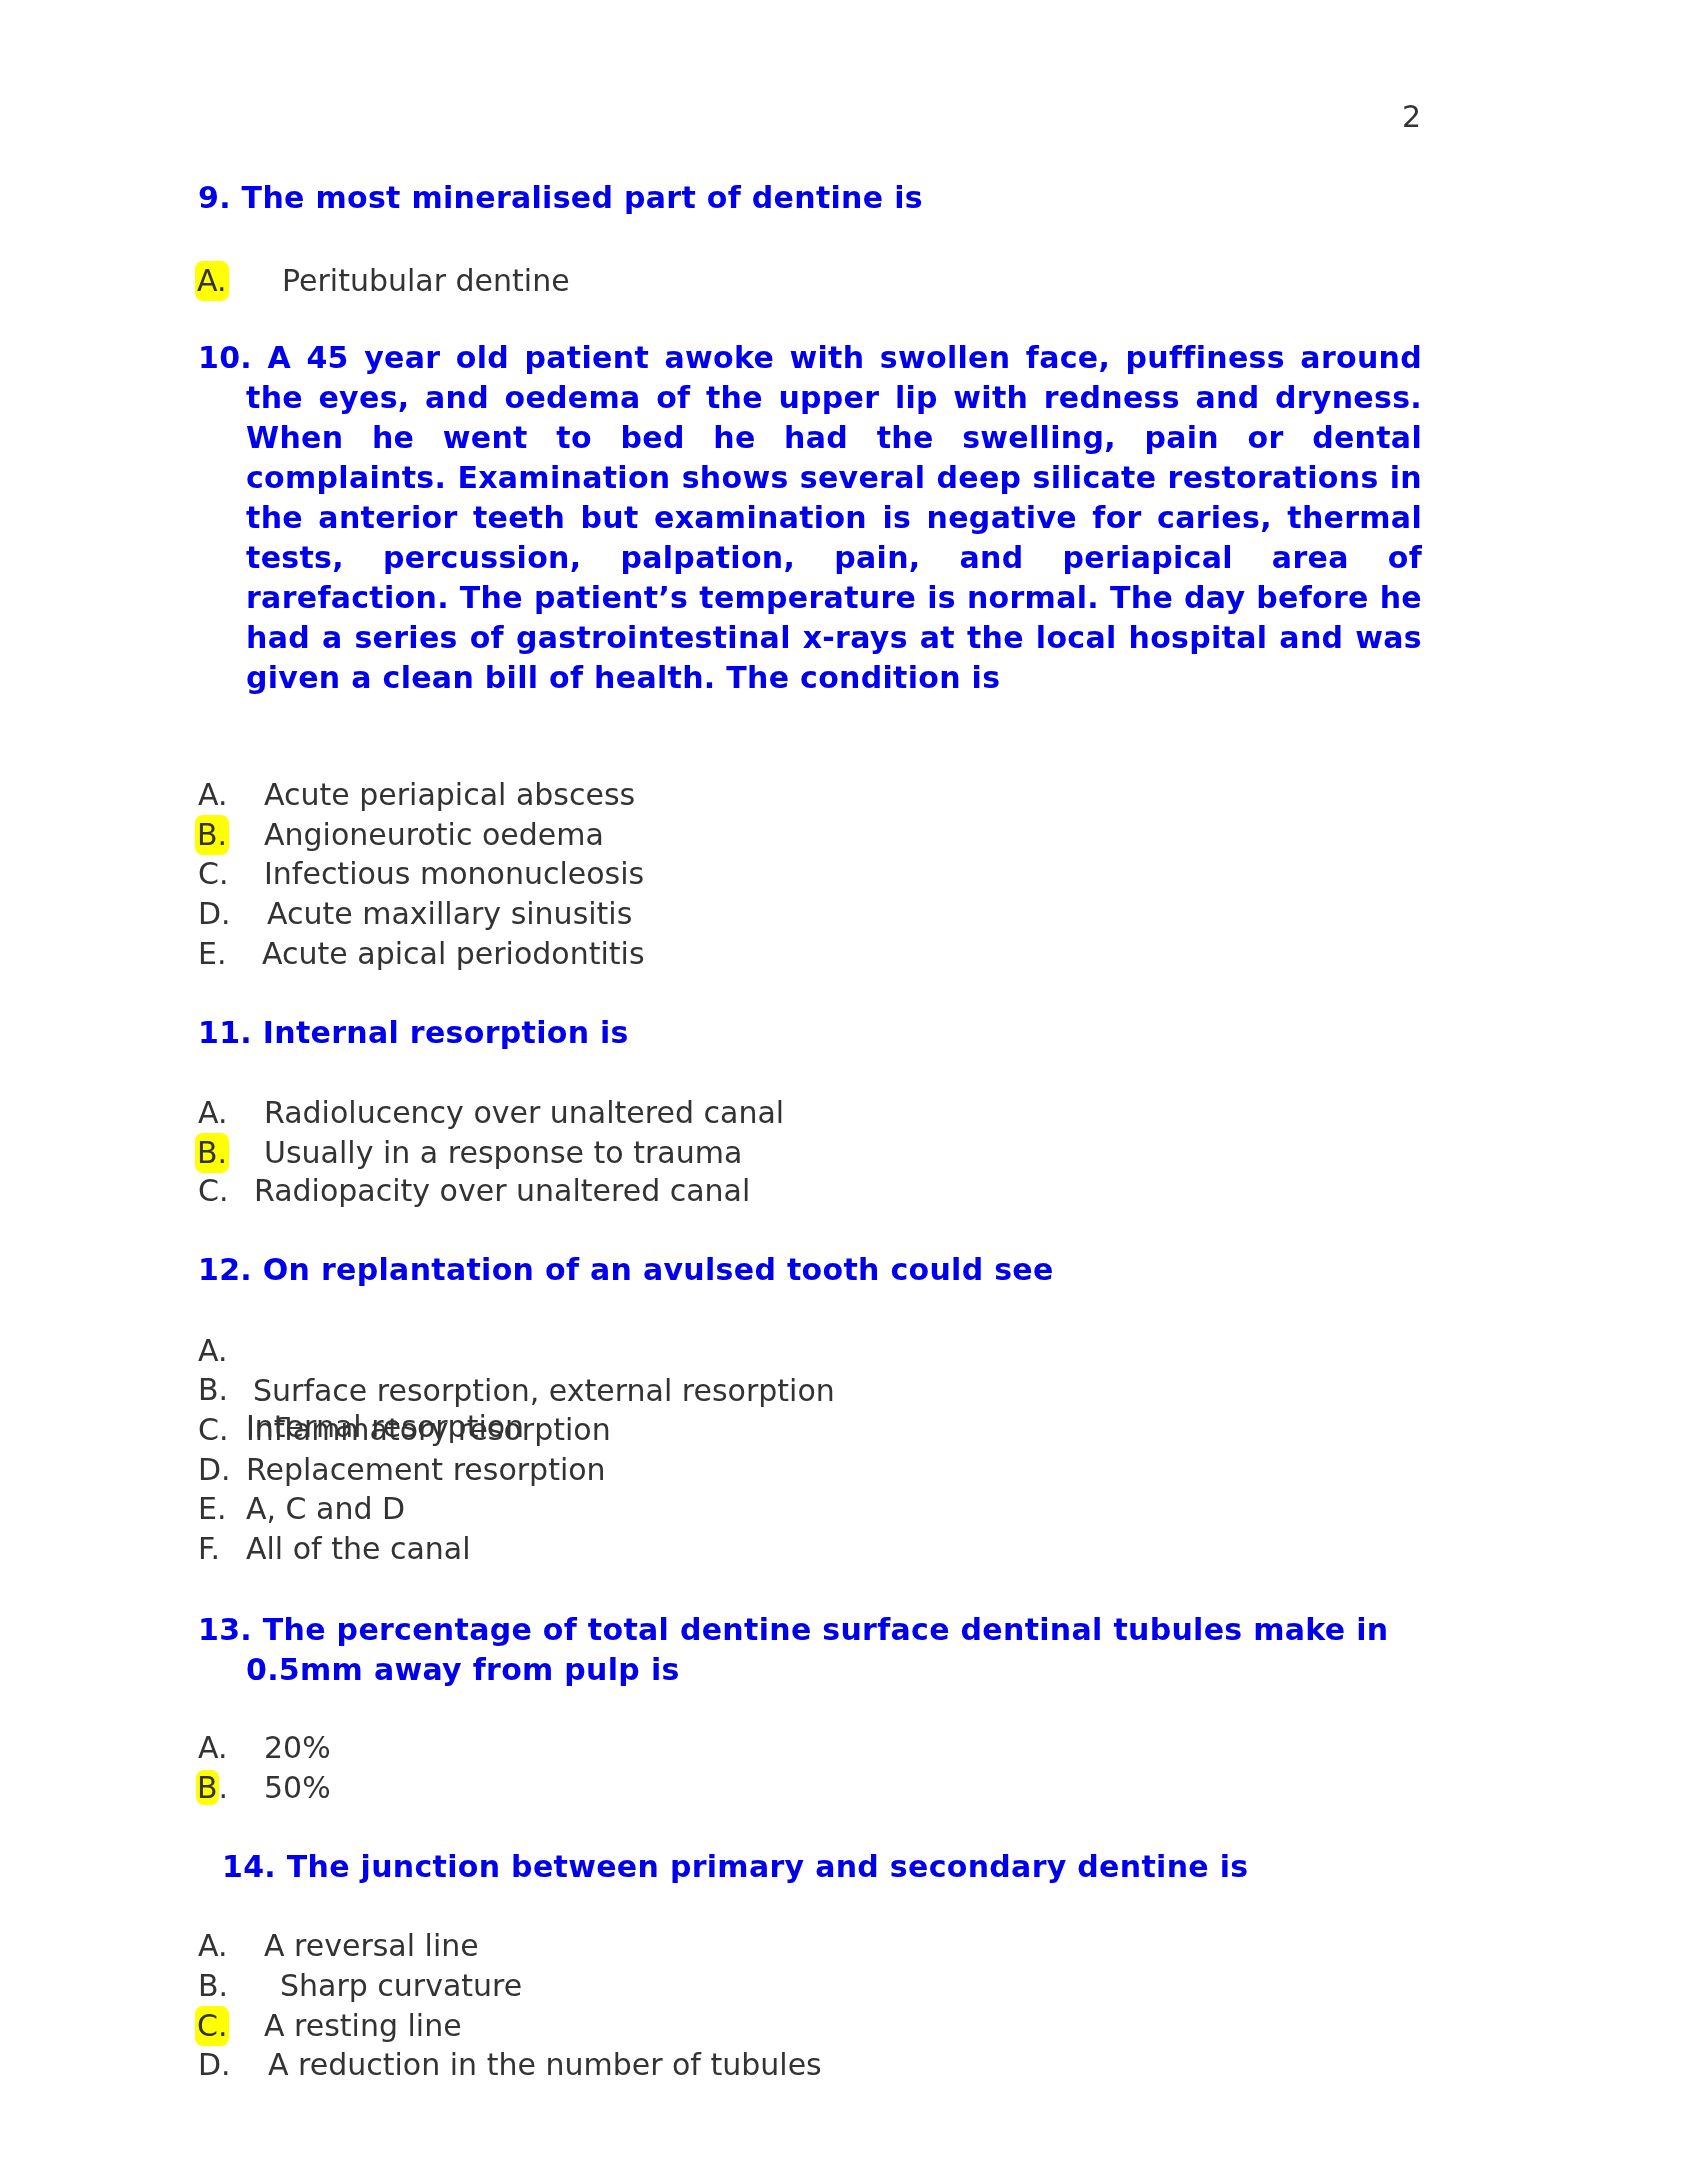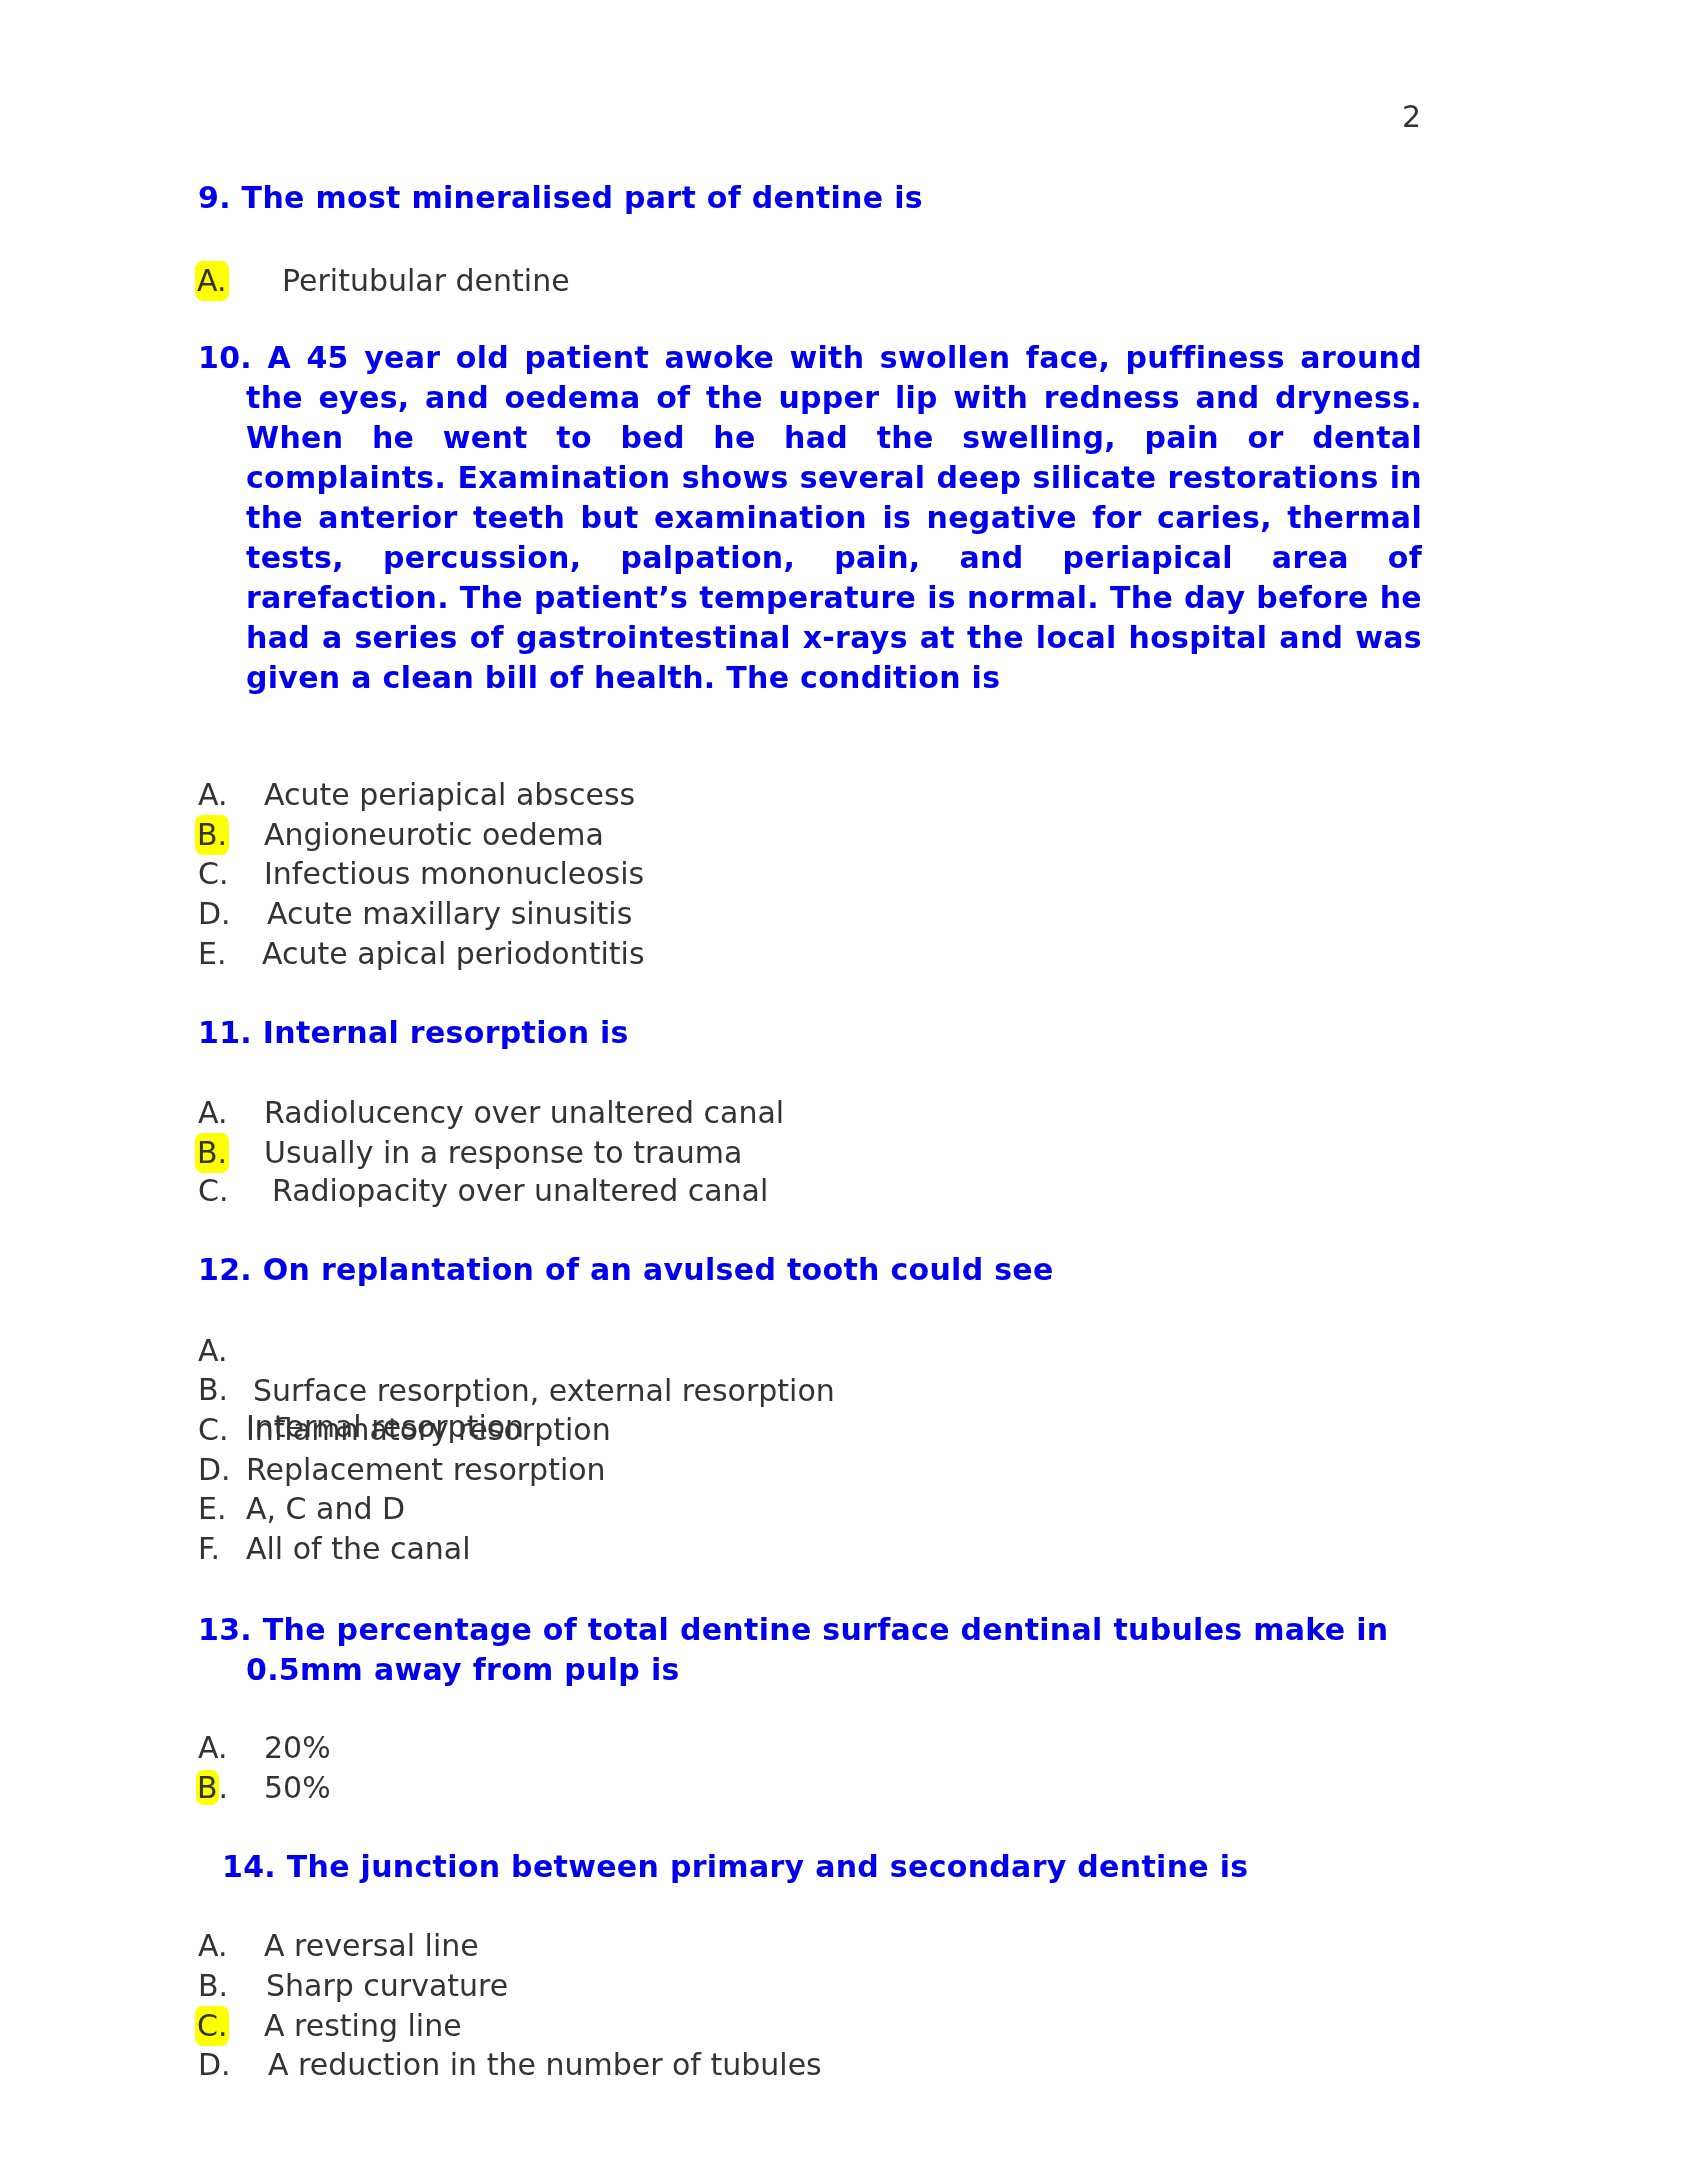--- a/index.html
+++ b/index.html
@@ -59,21 +59,21 @@
 <div class="opt" style="top:1093px;">
   <span class="letter">A.</span>
   <span class="txt" style="left:66px;">Radiolucency over unaltered canal</span>
 </div>
 <div class="opt" style="top:1133px;">
   <span class="letter hl">B.</span>
   <span class="txt" style="left:66px;">Usually in a response to trauma</span>
 </div>
 <div class="opt" style="top:1171px;">
   <span class="letter">C.</span>
-  <span class="txt" style="left:74px;">Radiopacity over unaltered canal</span>
+  <span class="txt" style="left:56px;">Radiopacity over unaltered canal</span>
 </div>
 
 <div class="q" style="top:1250px;">
   <span class="qtext">12. On replantation of an avulsed tooth could see</span>
 </div>
 <div class="opt" style="top:1331px;">
   <span class="letter">A.</span>
   <span class="txt" style="left:55px;margin-top:40px;">Surface resorption, external resorption</span>
 </div>
 <div class="opt" style="top:1370px;">
@@ -111,21 +111,21 @@
 
 <div class="q" style="top:1847px;margin-left:24px;">
   <span class="qtext">14. The junction between primary and secondary dentine is</span>
 </div>
 <div class="opt" style="top:1926px;">
   <span class="letter">A.</span>
   <span class="txt" style="left:66px;">A reversal line</span>
 </div>
 <div class="opt" style="top:1966px;">
   <span class="letter">B.</span>
-  <span class="txt" style="left:68px;">Sharp curvature</span>
+  <span class="txt" style="left:82px;">Sharp curvature</span>
 </div>
 <div class="opt" style="top:2006px;">
   <span class="letter hl">C.</span>
   <span class="txt" style="left:66px;">A resting line</span>
 </div>
 <div class="opt" style="top:2045px;">
   <span class="letter">D.</span>
   <span class="txt" style="left:70px;">A reduction in the number of tubules</span>
 </div>
 

